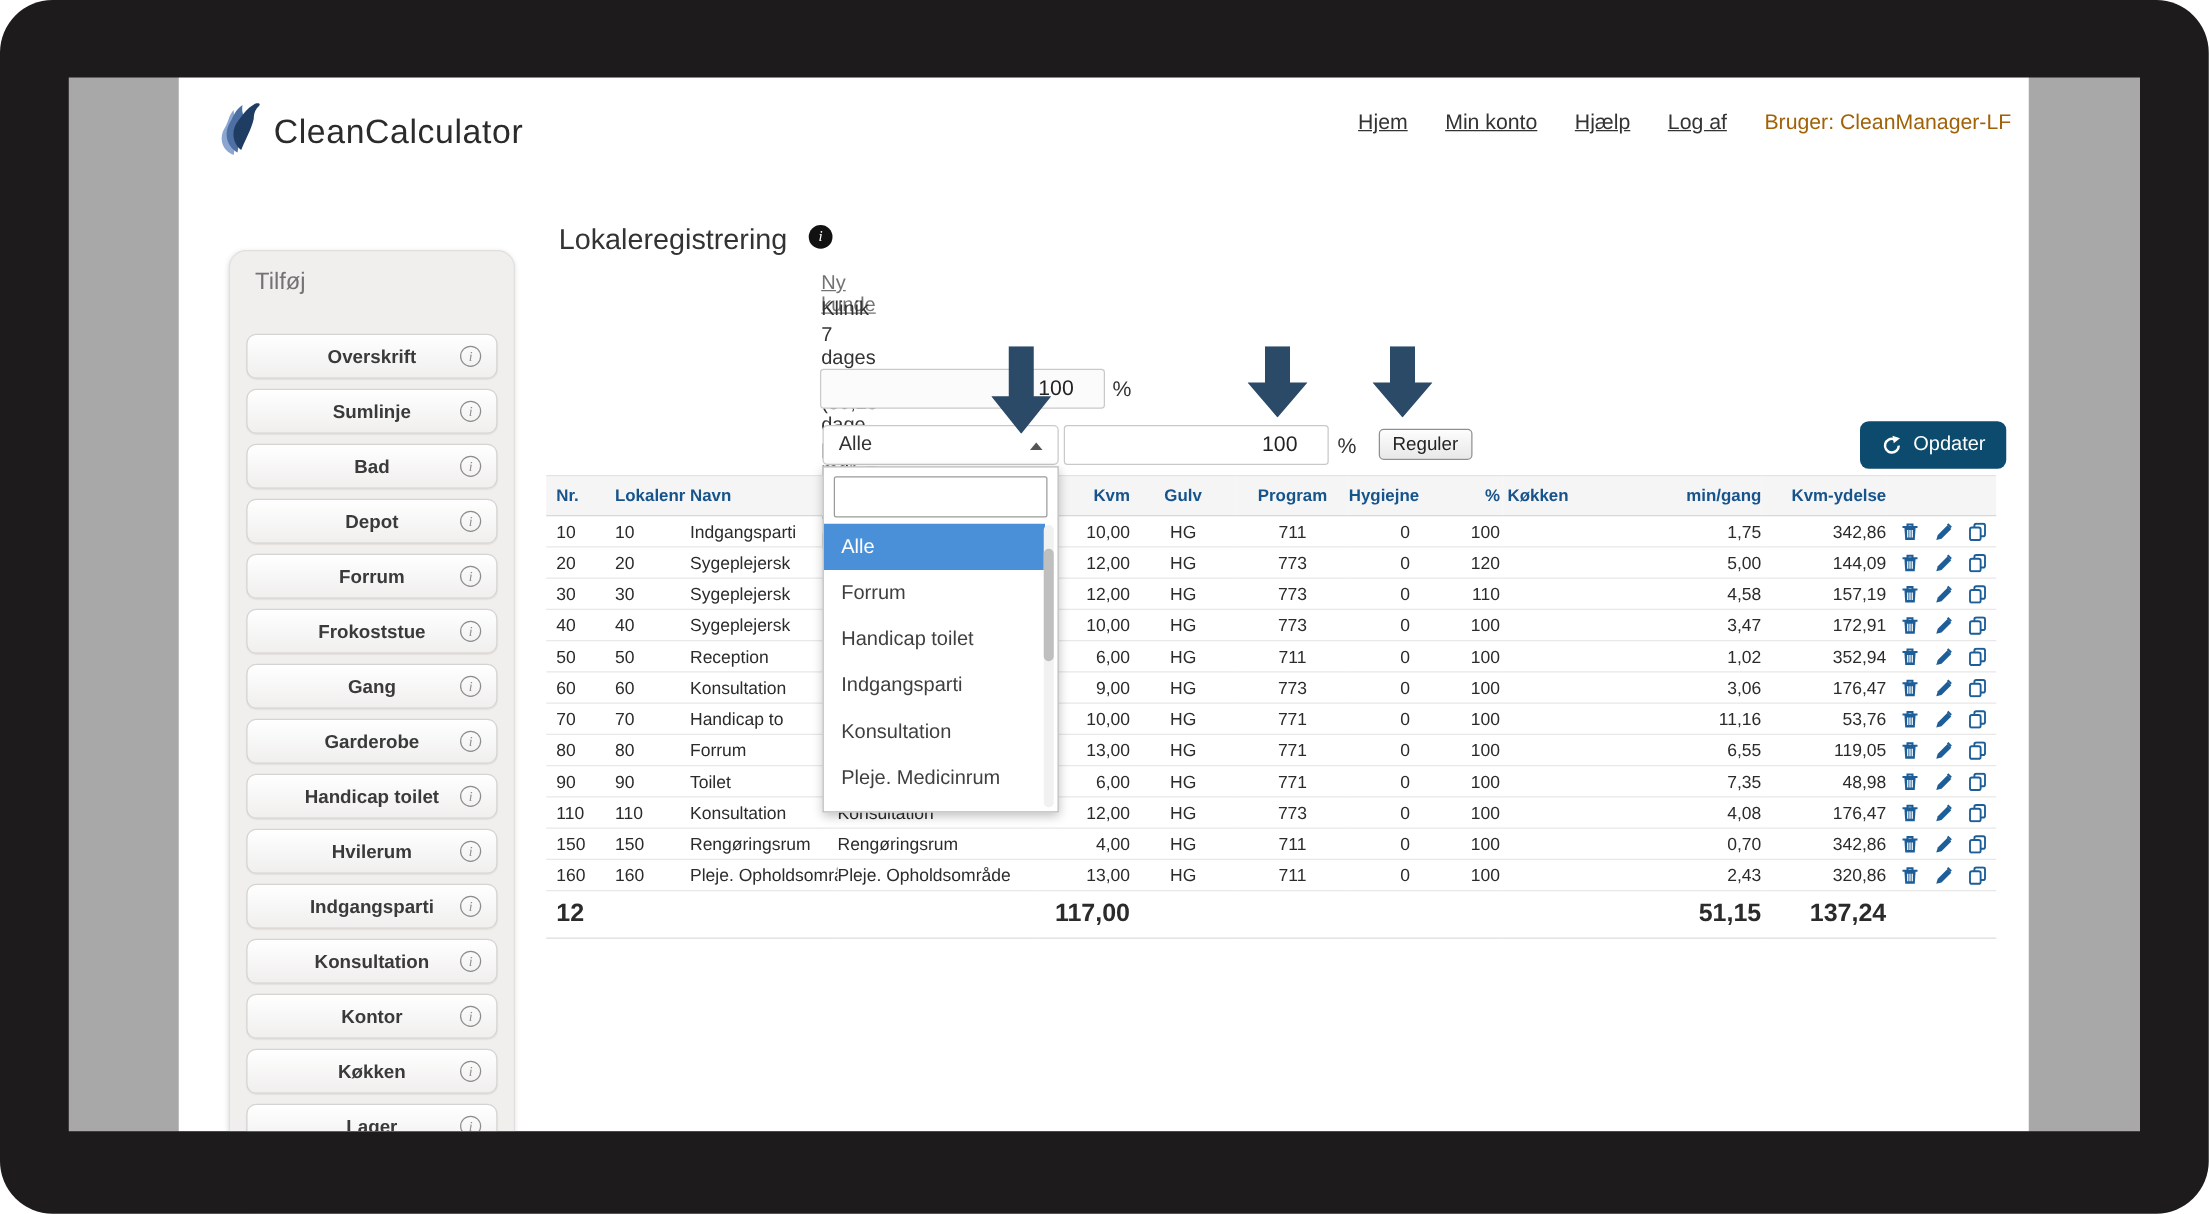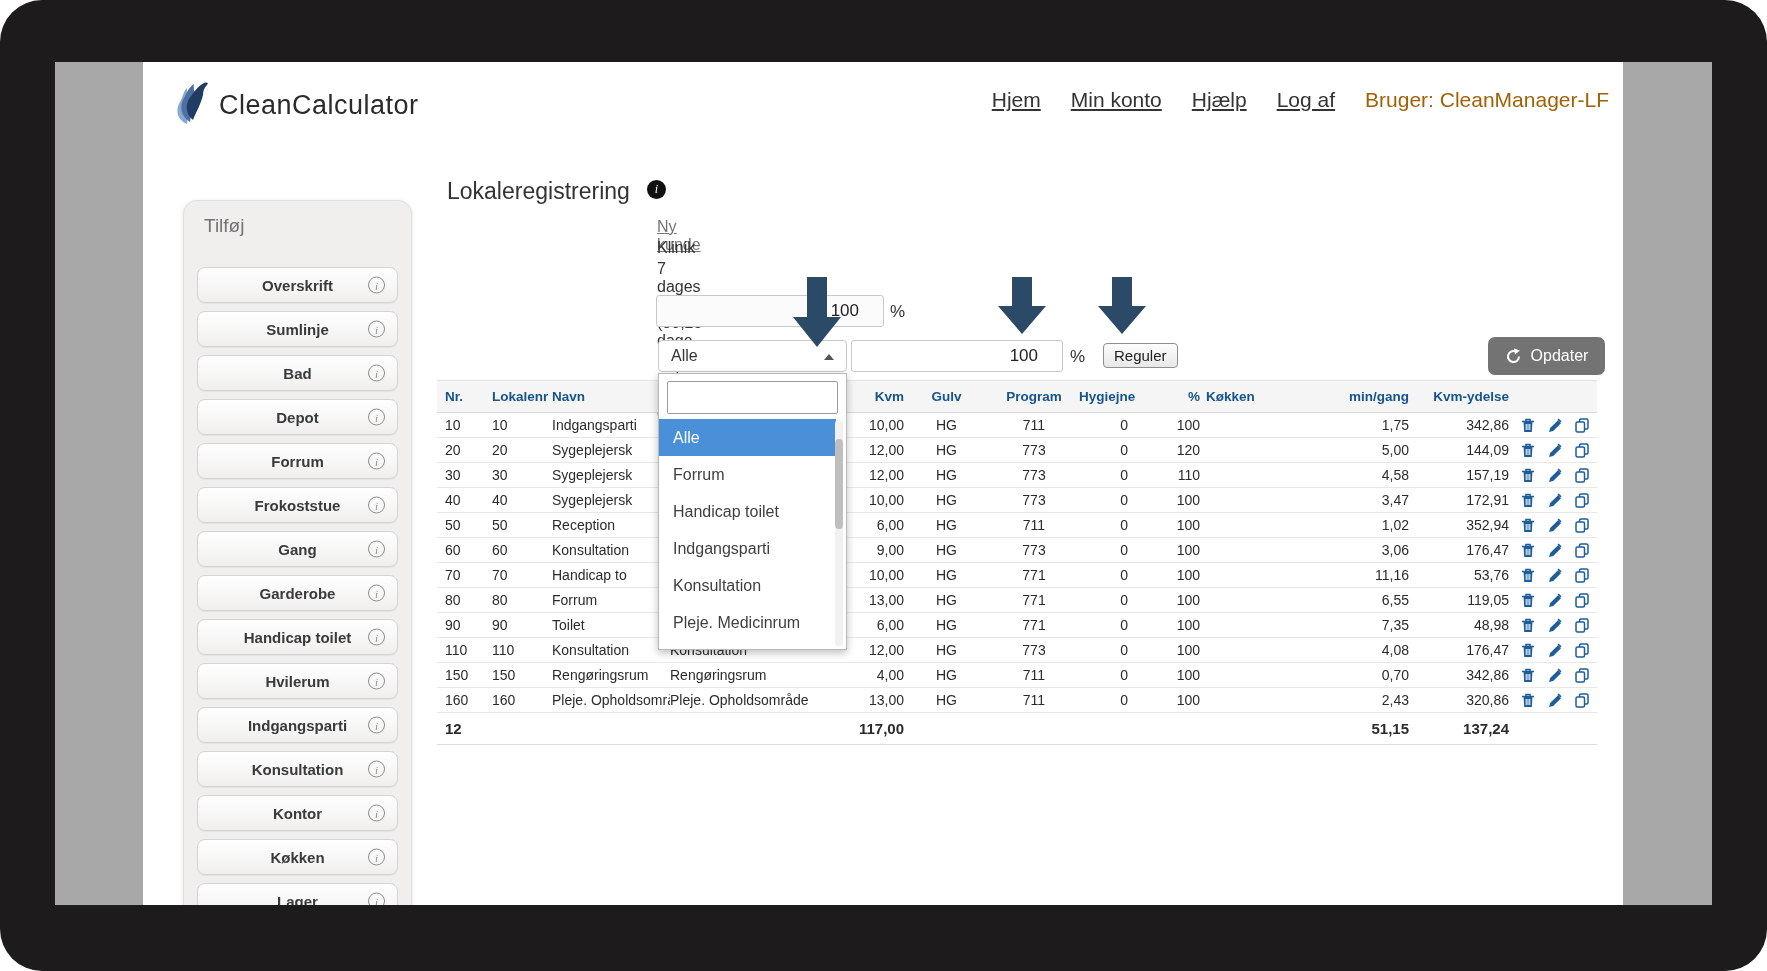--- a/index.html
+++ b/index.html
@@ -4,53 +4,53 @@
 <style>
   * { box-sizing: border-box; margin: 0; padding: 0; }
   html,body { width:1767px; height:971px; background:#fff; font-family:"Liberation Sans", sans-serif; }
   .frame { position:absolute; left:0; top:0; width:1767px; height:971px; background:#1d1b1b; border-radius:42px; overflow:hidden; }
   .viewport { position:absolute; left:55px; top:62px; width:1657px; height:843px; background:#a8a8a8; overflow:hidden; }
   .page { position:absolute; left:88px; top:0; width:1480px; height:843px; background:#fff; overflow:hidden; }
 
   
   .logo { position:absolute; left:30px; top:18px; display:flex; align-items:center; gap:4px; }
   .logo-text { font-size:27px; color:#2b2b2b; letter-spacing:.5px; }
-  .topnav { position:absolute; right:14px; top:26px; display:flex; align-items:center; gap:30px; font-size:21px; color:#333; }
+  .topnav { position:absolute; right:14px; top:26px; display:flex; align-items:center; gap:30px; font-size:17px; color:#333; }
   .topnav a { color:#333; text-decoration:underline; cursor:pointer; }
   .user-label { color:#a16207; }
 
   
   .sidebar { position:absolute; left:40px; top:138px; width:229px; height:718px; background:#f0efee; border:1px solid #e2e0de; border-radius:14px; box-shadow:0 1px 4px rgba(0,0,0,.12); padding-top:14px; }
   .sidebar-title { margin-left:20px; font-size:19px; color:#737373; margin-bottom:30px; }
   .side-btn { position:relative; margin:0 13px 8px 13px; height:36px; border:1px solid #d6d4d2; border-radius:8px; background:linear-gradient(#ffffff,#f0efee); display:flex; align-items:center; justify-content:center; font-size:15px; font-weight:bold; color:#3a3a3a; cursor:pointer; box-shadow:0 1px 1px rgba(0,0,0,.06); }
   .binfo { position:absolute; right:12px; top:50%; transform:translateY(-50%); width:17px; height:17px; border:1.5px solid #8d8d8d; border-radius:50%; color:#8d8d8d; font-size:11px; font-weight:normal; font-style:italic; display:flex; align-items:center; justify-content:center; font-family:"Liberation Serif", serif; }
 
   
   .page-title { position:absolute; left:304px; top:116px; font-size:23px; font-weight:500; color:#333; }
   .title-info { position:absolute; left:504px; top:118px; width:19px; height:19px; background:#111; border-radius:50%; color:#fff; font-size:12px; font-style:italic; font-family:"Liberation Serif", serif; display:flex; align-items:center; justify-content:center; }
   .frow { position:absolute; font-size:16px; }
   .fvalue { position:absolute; left:514px; color:#333; }
   .link { color:#737373; text-decoration:underline; cursor:pointer; }
   .tinput { position:absolute; border:1px solid #c9c9c9; background:#fbfbfb; border-radius:3px; font-size:17px; color:#222; text-align:right; font-family:"Liberation Sans", sans-serif; }
   #std-input { left:513px; top:233px; width:228px; height:32px; padding-right:24px; }
   #reg-input { left:708px; top:278px; width:212px; height:32px; padding-right:24px; background:#fff; }
   .pct-sign { position:absolute; font-size:17px; color:#333; }
   .reg-btn { position:absolute; left:949px; top:281px; padding:3px 10px; font-size:15px; color:#222; background:linear-gradient(#fdfdfd,#e8e8e8); border:1px solid #8f8f8f; border-radius:4px; cursor:pointer;margin-left:11px; }
-  .opdater-btn { position:absolute; left:1345px; top:275px; width:117px; height:38px; background:#737373; border:none; border-radius:7px; color:#fff; font-size:16px; display:flex; align-items:center; justify-content:center; gap:9px; cursor:pointer; font-family:"Liberation Sans", sans-serif; }
+  .opdater-btn { position:absolute; left:1345px; top:275px; width:117px; height:38px; background:#0c4a6e; border:none; border-radius:7px; color:#fff; font-size:16px; display:flex; align-items:center; justify-content:center; gap:9px; cursor:pointer; font-family:"Liberation Sans", sans-serif; }
 
   
   .rooms { position:absolute; left:294px; top:318px; width:1160px; border-collapse:collapse; font-size:14px; color:#2b2b2b; table-layout:fixed; }
   .rooms th { font-size:13.5px; font-weight:bold; color:#17548c; background:#f5f5f5; padding:8px 0; border-top:1px solid #e3e3e3; border-bottom:1px solid #d9d9d9; text-align:left; }
   .rooms td { padding:4px 0; border-bottom:1px solid #e8e8e8; white-space:nowrap; overflow:hidden; }
   .rooms .al-r { text-align:right; }
   .rooms .al-c { text-align:center; }
   .rooms .pad-l { padding-left:8px; }
   .rooms .hyg { padding-right:8px; }
   .rooms .pct { padding-right:2px; }
-  .rooms tfoot td { font-weight:bold; font-size:15px; padding:7px 0; border-top:1px solid #cfcfcf; border-bottom:1px solid #ddd; }
+  .rooms tfoot td { font-weight:bold; font-size:20px; padding:7px 0; border-top:1px solid #cfcfcf; border-bottom:1px solid #ddd; }
   .act-cell { text-align:right; }
   .act-icons { display:flex; justify-content:flex-end; gap:13px; padding-right:8px; }
   .act-icons span { display:inline-flex; cursor:pointer; }
 
   
   .dd-select { position:absolute; left:515px; top:278px; width:189px; height:32px; background:#fff; border:1px solid #c9c9c9; border-radius:4px; font-size:16px; color:#333; display:flex; align-items:center; padding-left:12px; cursor:pointer; z-index:40; }
   .dd-caret { position:absolute; right:12px; top:13px; width:0; height:0; border-left:5px solid transparent; border-right:5px solid transparent; border-bottom:6px solid #555; }
   .dd-panel { position:absolute; left:515px; top:311px; width:189px; height:277px; background:#fff; border:1px solid #b9b9b9; box-shadow:0 3px 8px rgba(0,0,0,.25); z-index:45; overflow:hidden; }
   .dd-search { position:absolute; left:8px; top:7px; width:171px; height:33px; border:1px solid #9a9a9a; border-radius:2px; font-size:15px; padding:0 6px; font-family:"Liberation Sans", sans-serif; }
   .dd-list { position:absolute; left:0; top:45px; width:177px; }

